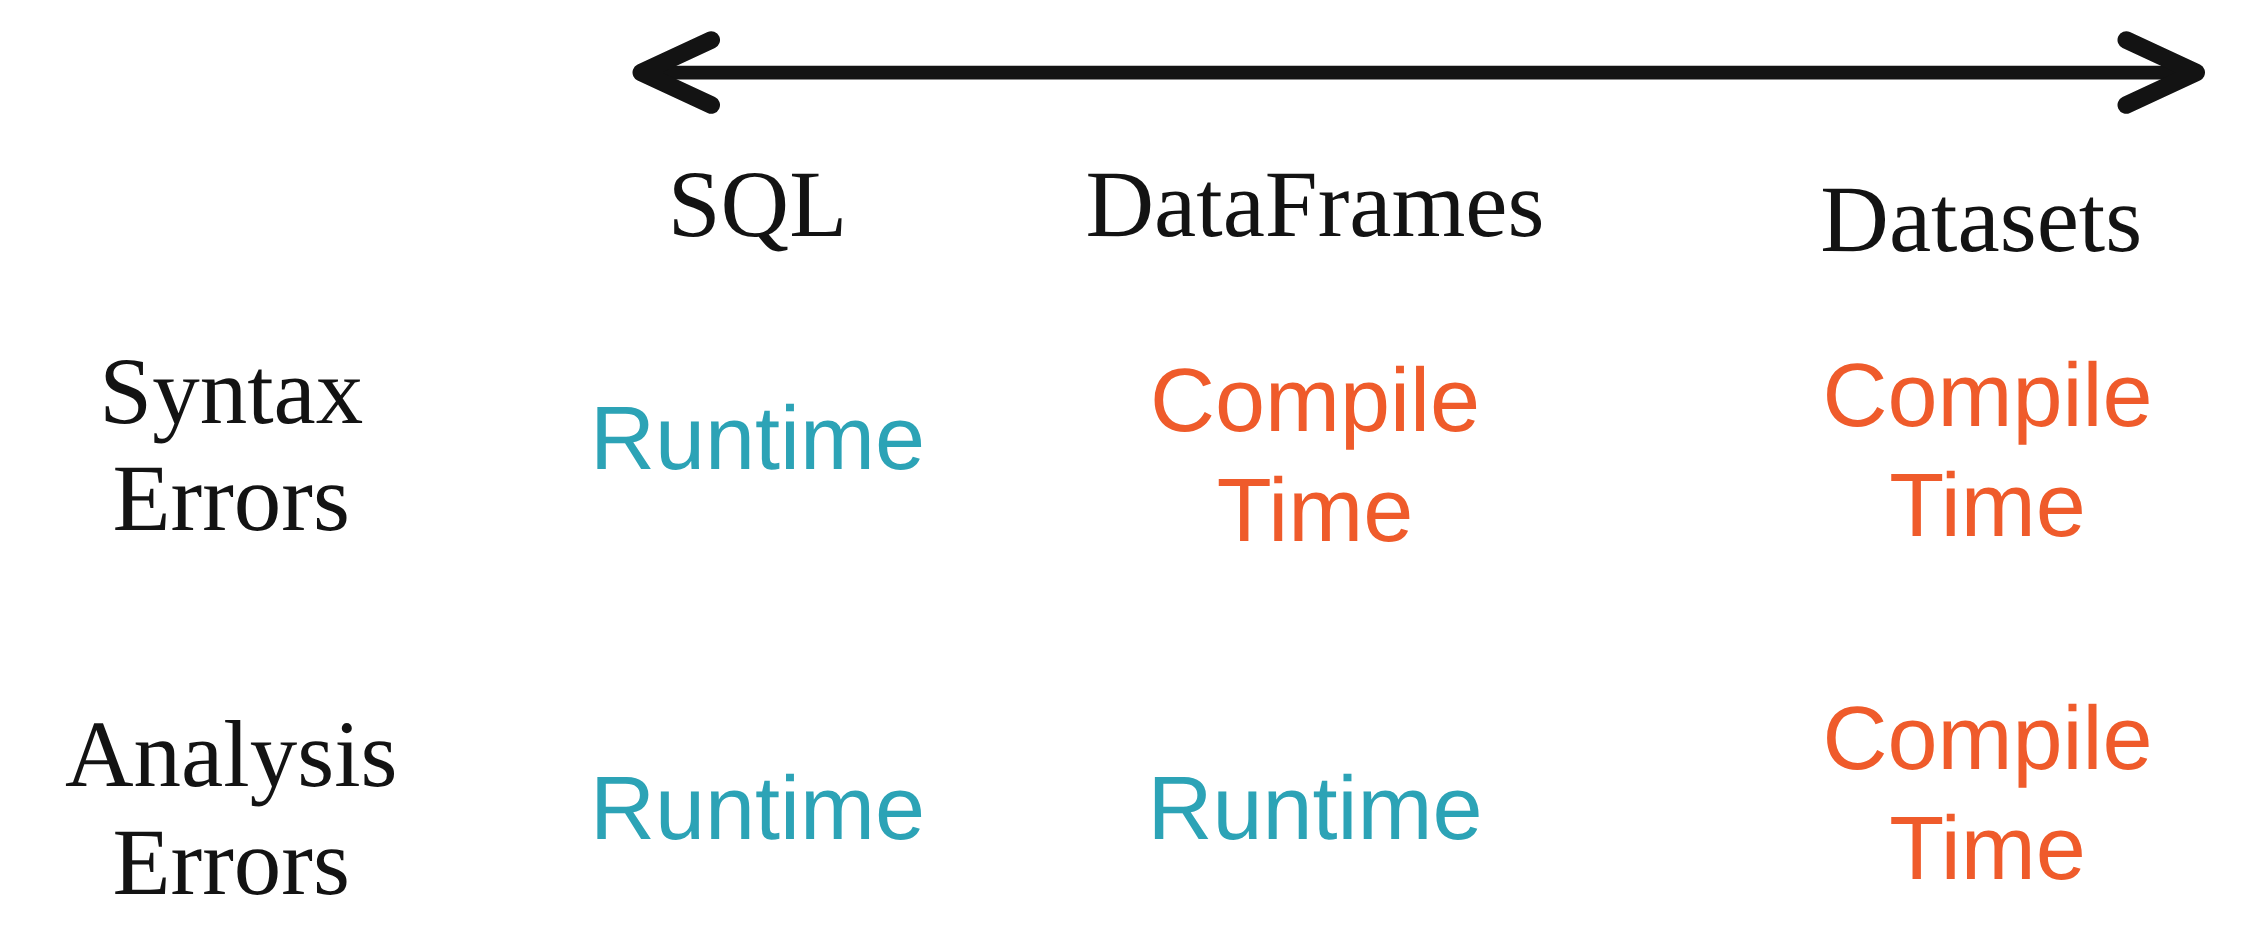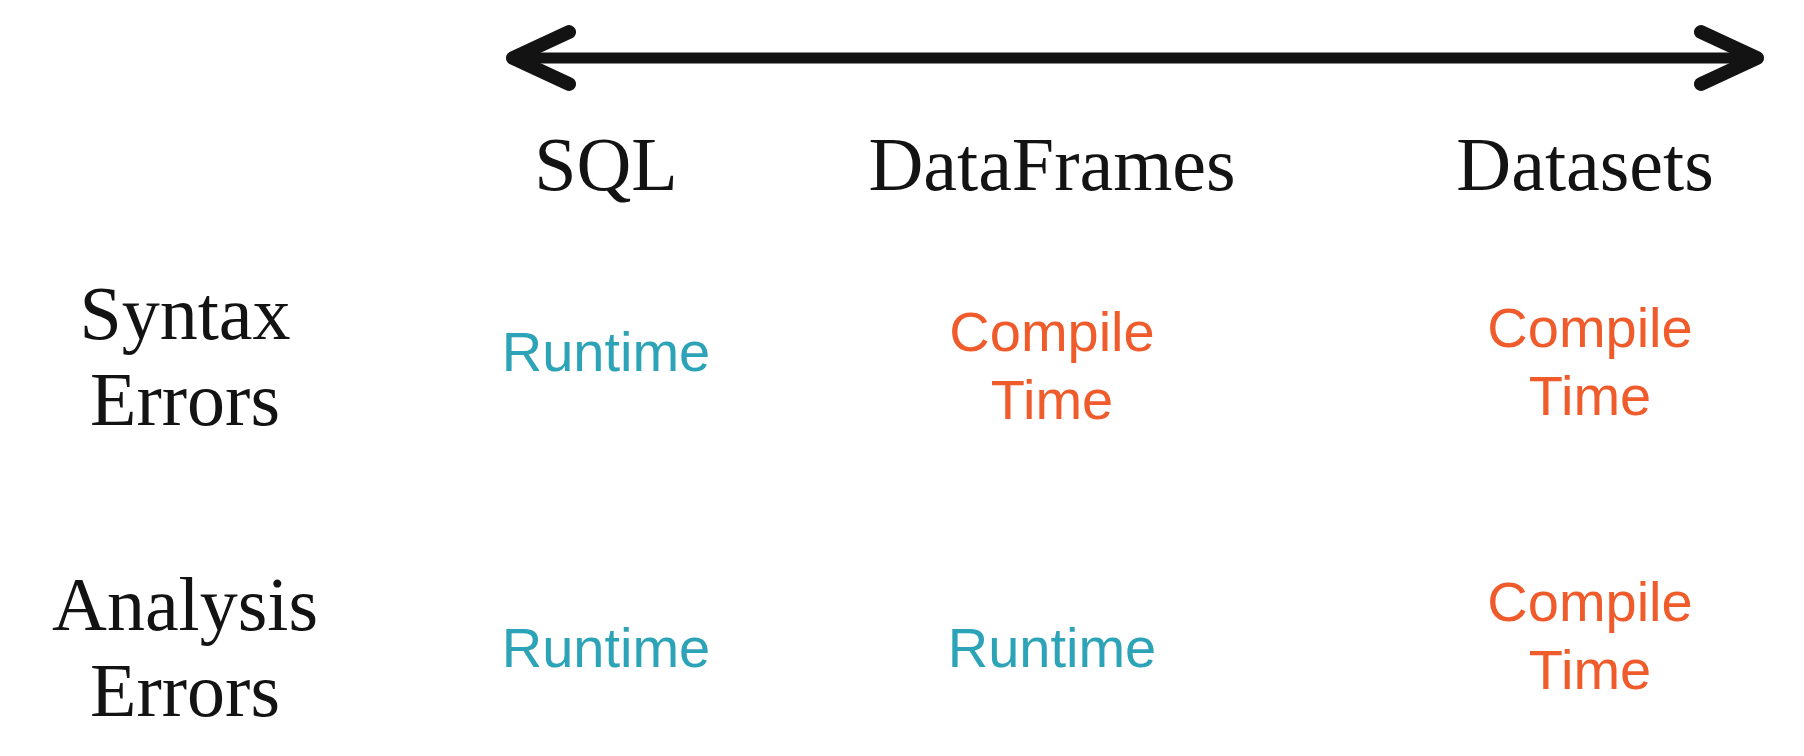--- a/index.html
+++ b/index.html
@@ -37,21 +37,21 @@
   }
   .row-label{
     font-size:76px;
     line-height:1.13;
     width:380px;
     font-weight:400;
   }
   .cell{
     font-family:"Liberation Sans","DejaVu Sans",sans-serif;
     font-weight:300;
-    font-size:56px;
+    font-size:72px;
     line-height:1.22;
     width:330px;
   }
   .cell[data-kind="runtime"]{color:var(--color-runtime);}
   .cell[data-kind="compile"]{color:var(--color-compile);}
 </style>
 </head>
 <body>
 
 <div class="slide">
@@ -61,21 +61,21 @@
       <g stroke="var(--color-arrow)" fill="none">
         <line x1="24" y1="34" x2="1240" y2="34" stroke-width="11"></line>
         <polyline points="66,8 10,34 66,60" stroke-width="14" stroke-linecap="round" stroke-linejoin="round"></polyline>
         <polyline points="1198,8 1254,34 1198,60" stroke-width="14" stroke-linecap="round" stroke-linejoin="round"></polyline>
       </g>
     </svg>
   </div>
 
   <div class="col-header abs-center" style="left:1052px;top:164px">DataFrames</div>
   <div class="col-header abs-center" style="left:606px;top:164px">SQL</div>
-  <div class="col-header abs-center" style="left:1585px;top:164px">Datasets</div>
+  <div class="col-header abs-center" style="left:1585px;top:176px">Datasets</div>
 
   <div class="row-label abs-center" style="left:185px;top:357px">Syntax Errors</div>
   <div class="cell abs-center" style="left:606px;top:352px" data-kind="runtime">Runtime</div>
   <div class="cell abs-center" style="left:1052px;top:366px" data-kind="compile">Compile Time</div>
   <div class="cell abs-center" style="left:1590px;top:362px" data-kind="compile">Compile Time</div>
 
   <div class="row-label abs-center" style="left:185px;top:648px">Analysis Errors</div>
   <div class="cell abs-center" style="left:606px;top:648px" data-kind="runtime">Runtime</div>
   <div class="cell abs-center" style="left:1052px;top:648px" data-kind="runtime">Runtime</div>
   <div class="cell abs-center" style="left:1590px;top:636px" data-kind="compile">Compile Time</div>

